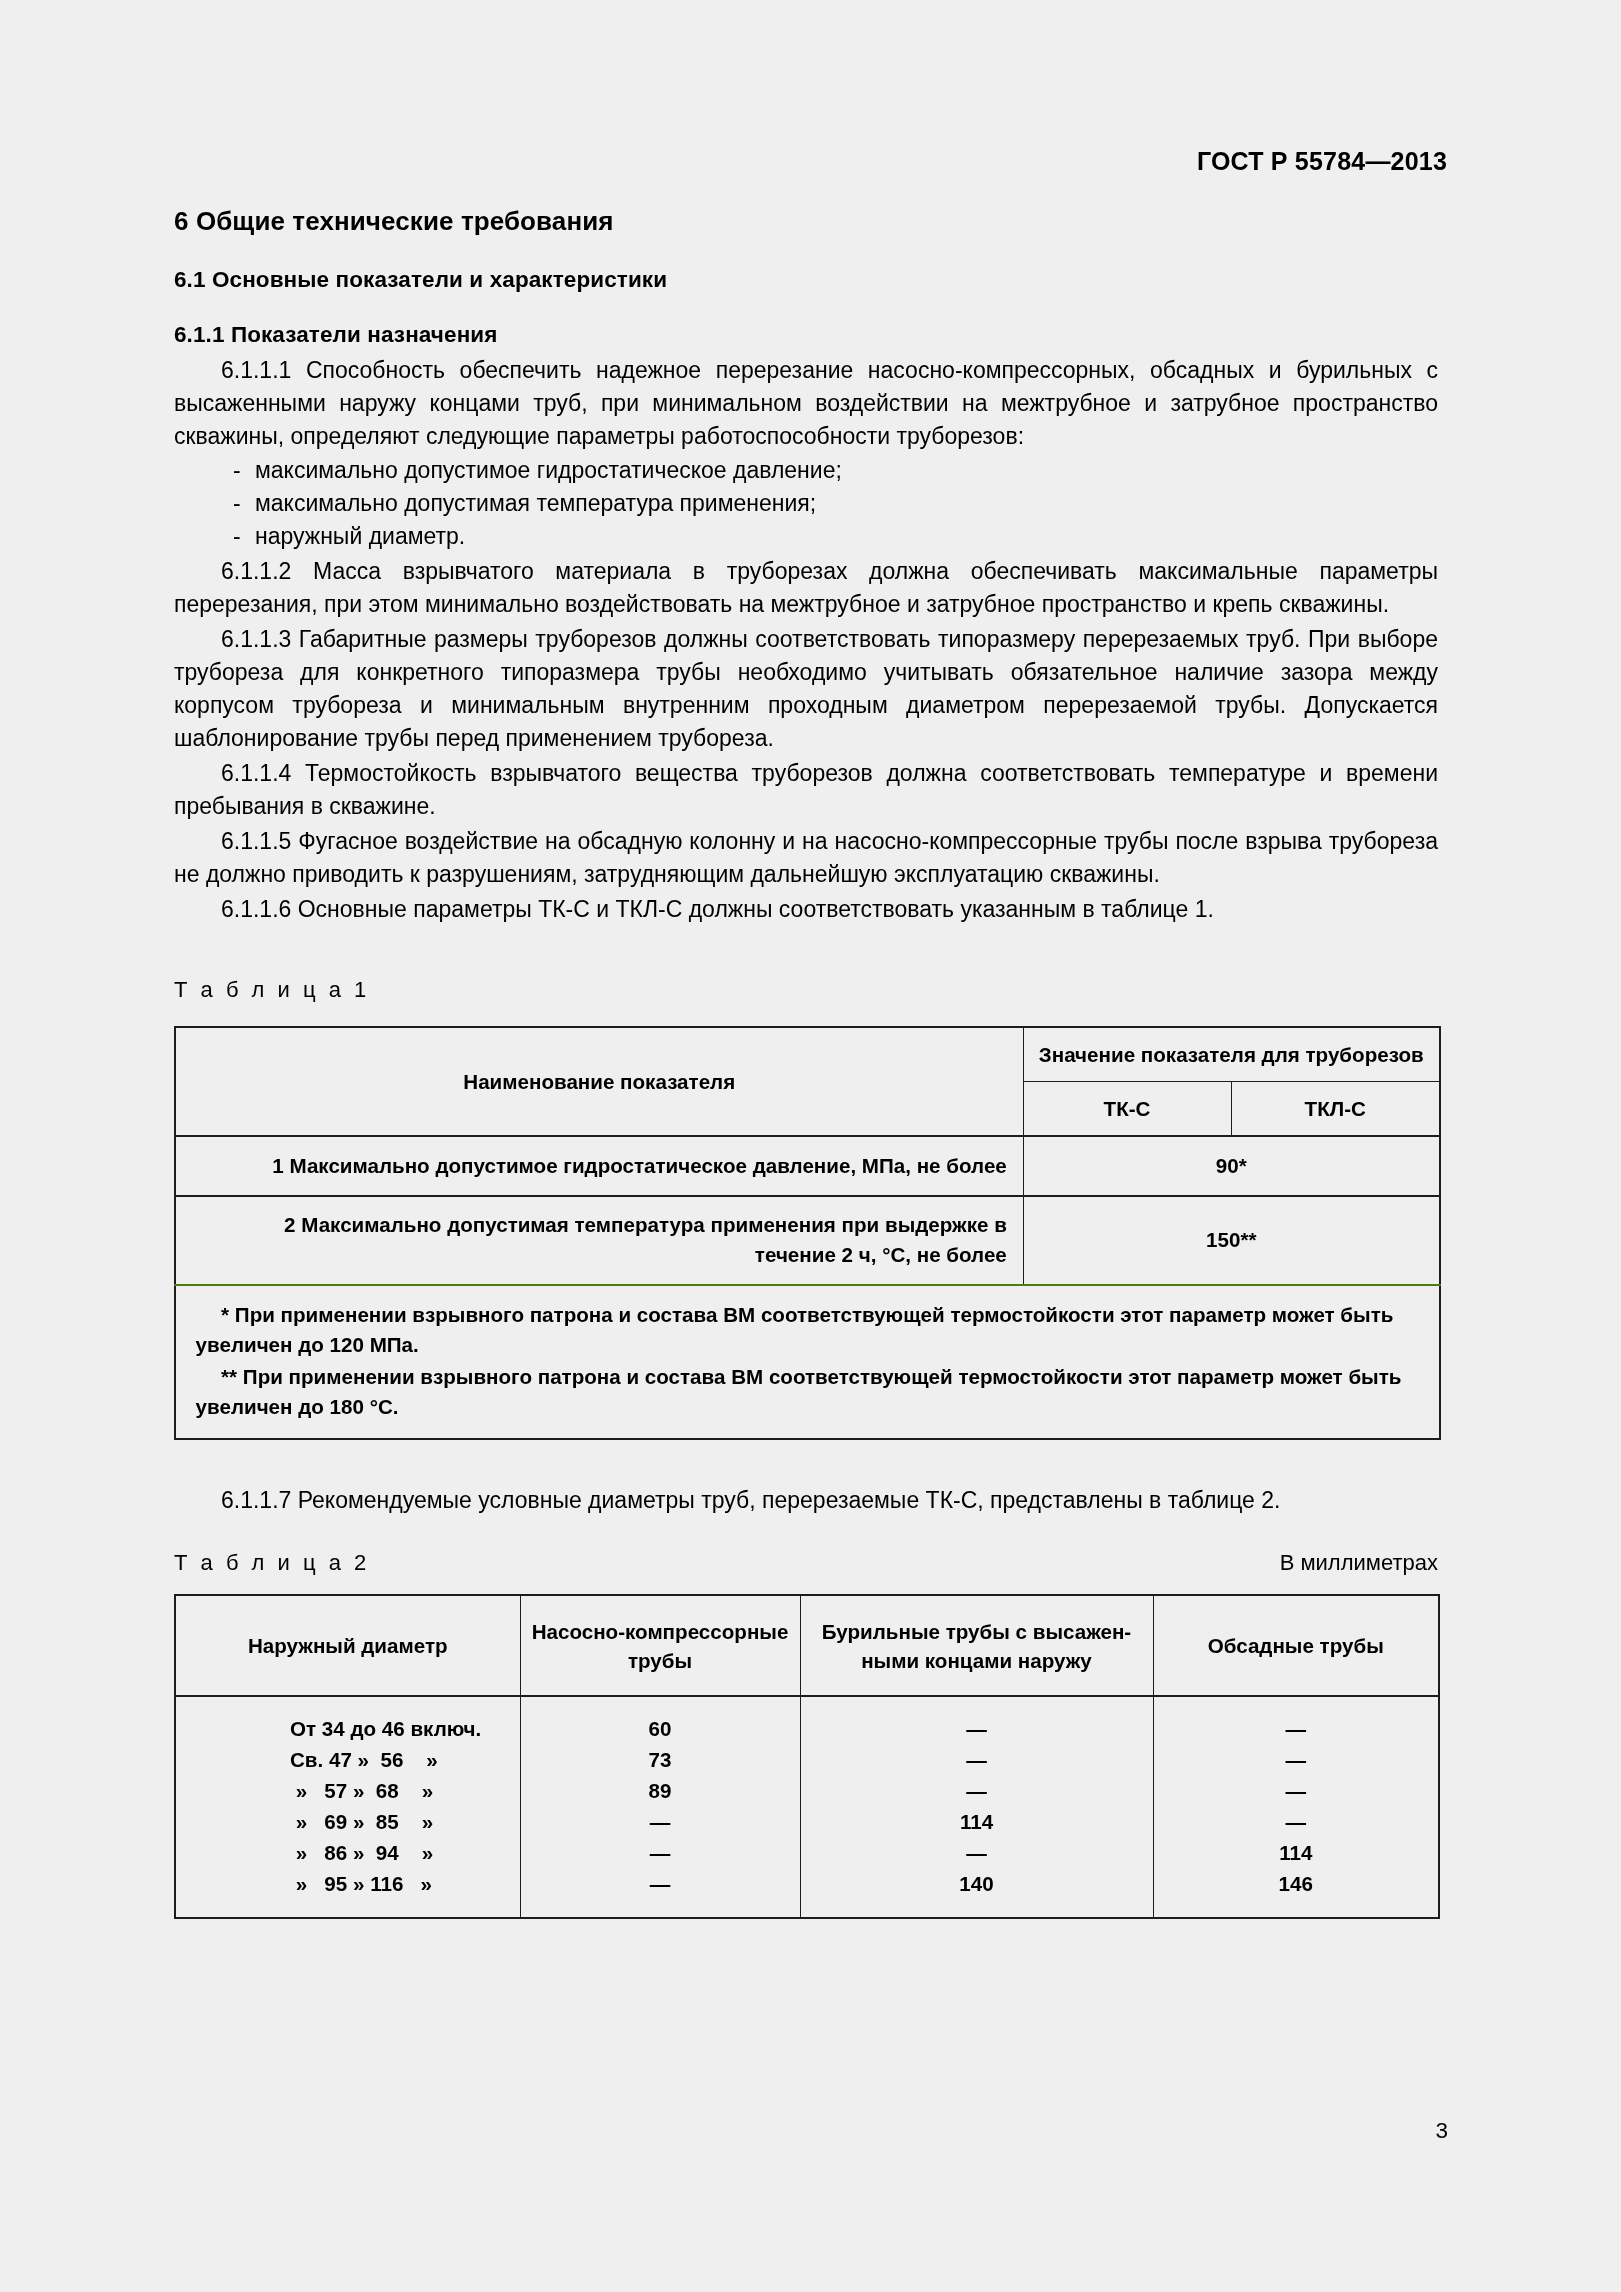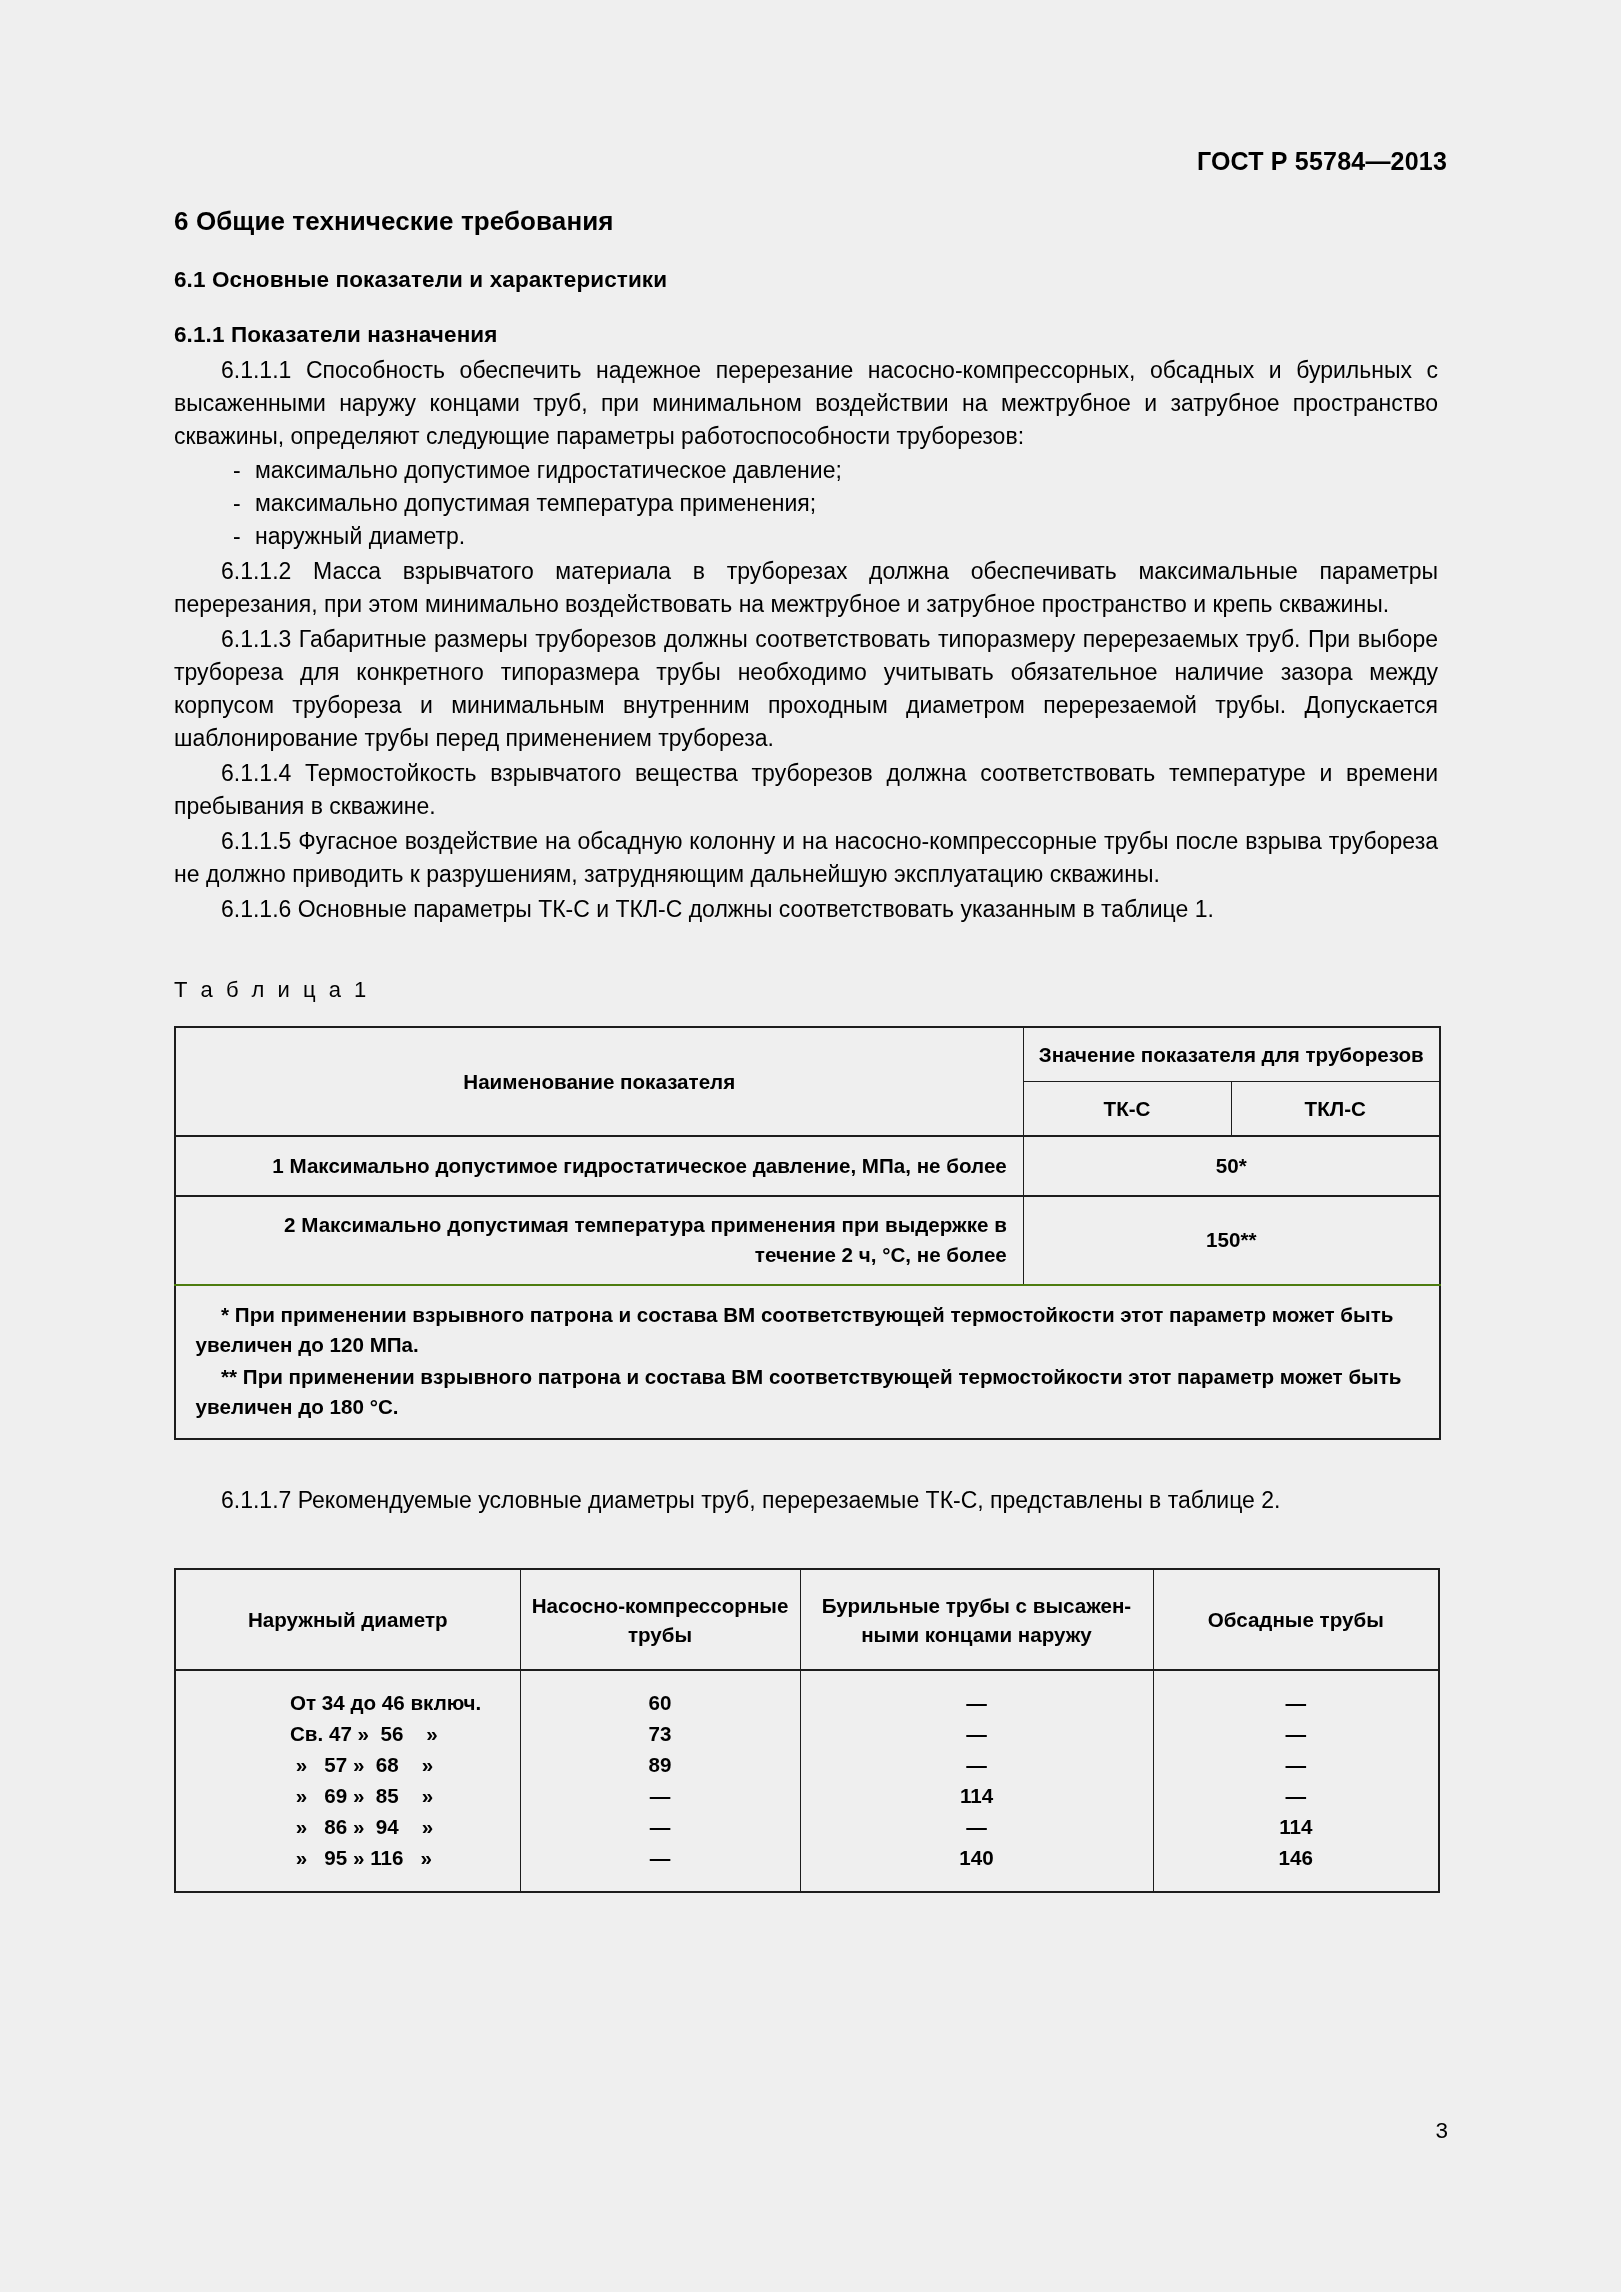--- a/index.html
+++ b/index.html
@@ -240,41 +240,45 @@
         <tr>
           <td class="hdr-name" rowspan="2">Наименование показателя</td>
           <td class="hdr-group" colspan="2">Значение показателя для труборезов</td>
         </tr>
         <tr>
           <td class="hdr-sub">ТК-С</td>
           <td class="hdr-sub">ТКЛ-С</td>
         </tr>
         <tr class="thick-top">
           <td class="row-label">1  Максимально допустимое гидростатическое давление, МПа, не более</td>
-          <td class="row-value" colspan="2">50*</td>
+          <td class="row-value" colspan="2">90*</td>
         </tr>
         <tr class="thick-top">
           <td class="row-label">2  Максимально допустимая температура применения при выдержке в течение 2 ч, °С, не более</td>
           <td class="row-value" colspan="2">150**</td>
         </tr>
         <tr>
           <td class="notes" colspan="3">
             <p>*  При применении взрывного патрона и состава ВМ соответствующей термостойкости этот параметр может быть увеличен до 120 МПа.</p>
             <p>**  При применении взрывного патрона и состава ВМ соответствующей термостойкости этот параметр может быть увеличен до 180 °С.</p>
           </td>
         </tr>
       </tbody>
     </table>
 
     <div class="spacer-40"></div>
 
     <p class="body">6.1.1.7  Рекомендуемые условные диаметры труб, перерезаемые ТК-С, представлены в таблице 2.</p>
 
     <div class="spacer-34"></div>
 
+    <div class="tbl-caption-row">
+      <span class="tbl-caption">Т а б л и ц а  2</span>
+      <span class="tbl-units">В миллиметрах</span>
+    </div>
 
     <div class="spacer-18"></div>
 
     <table class="gost" id="table2">
       <colgroup>
         <col style="width:345px">
         <col style="width:280px">
         <col style="width:353px">
         <col style="width:286px">
       </colgroup>

